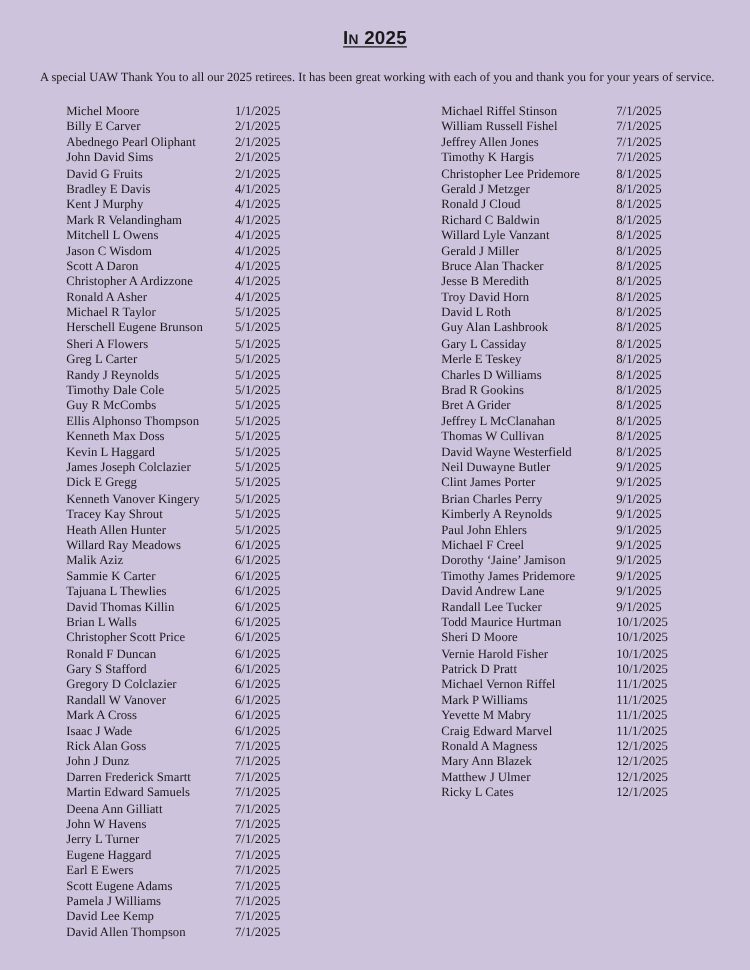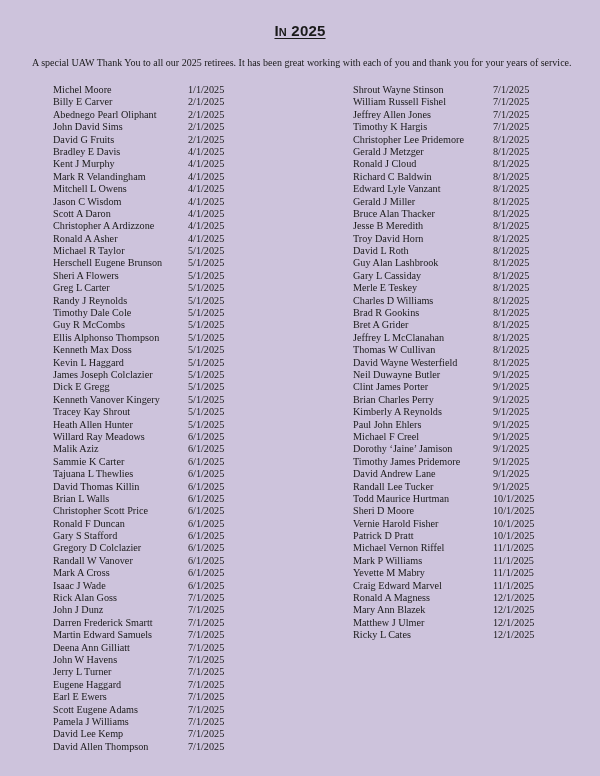--- a/index.html
+++ b/index.html
@@ -262,21 +262,21 @@
       <span class="name">David Lee Kemp</span>
       <span class="date">7/1/2025</span>
     </li>
     <li class="row">
       <span class="name">David Allen Thompson</span>
       <span class="date">7/1/2025</span>
     </li>
   </ul>
 <ul class="col col-right">
     <li class="row">
-      <span class="name">Shrout Wayne Stinson</span>
+      <span class="name">Michael Riffel Stinson</span>
       <span class="date">7/1/2025</span>
     </li>
     <li class="row">
       <span class="name">William Russell Fishel</span>
       <span class="date">7/1/2025</span>
     </li>
     <li class="row">
       <span class="name">Jeffrey Allen Jones</span>
       <span class="date">7/1/2025</span>
     </li>
@@ -294,21 +294,21 @@
     </li>
     <li class="row">
       <span class="name">Ronald J Cloud</span>
       <span class="date">8/1/2025</span>
     </li>
     <li class="row">
       <span class="name">Richard C Baldwin</span>
       <span class="date">8/1/2025</span>
     </li>
     <li class="row">
-      <span class="name">Edward Lyle Vanzant</span>
+      <span class="name">Willard Lyle Vanzant</span>
       <span class="date">8/1/2025</span>
     </li>
     <li class="row">
       <span class="name">Gerald J Miller</span>
       <span class="date">8/1/2025</span>
     </li>
     <li class="row">
       <span class="name">Bruce Alan Thacker</span>
       <span class="date">8/1/2025</span>
     </li>

